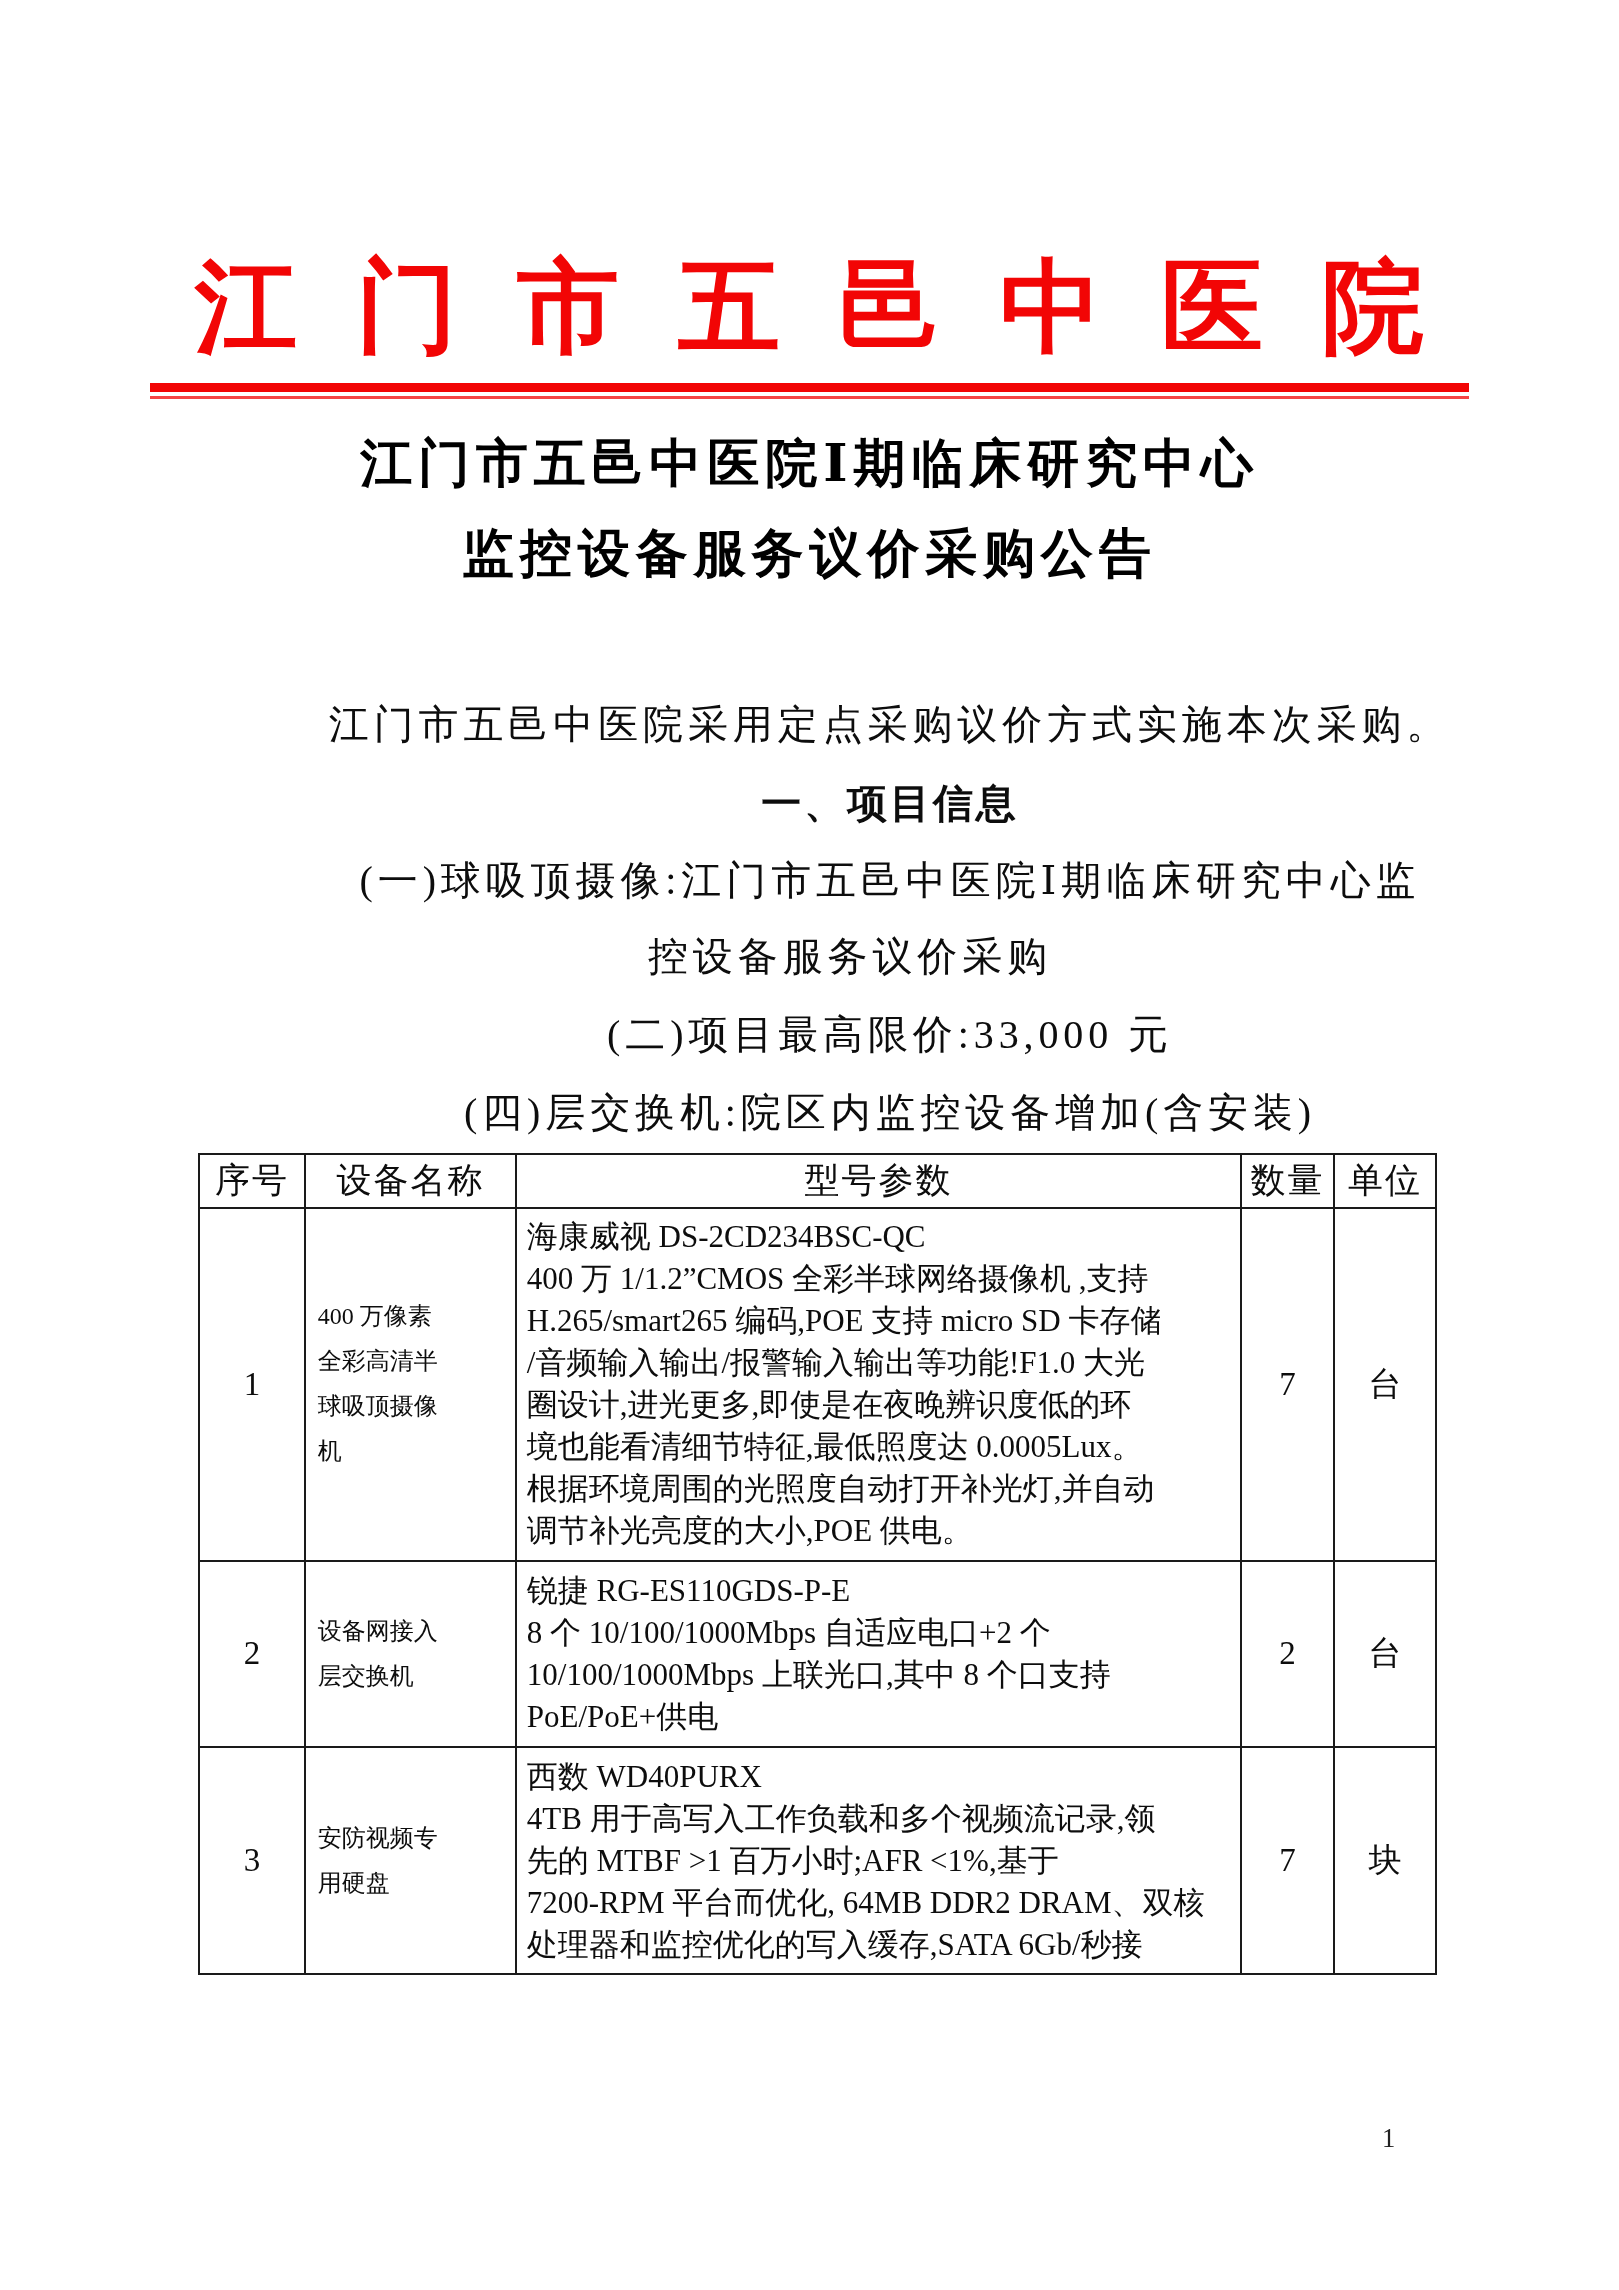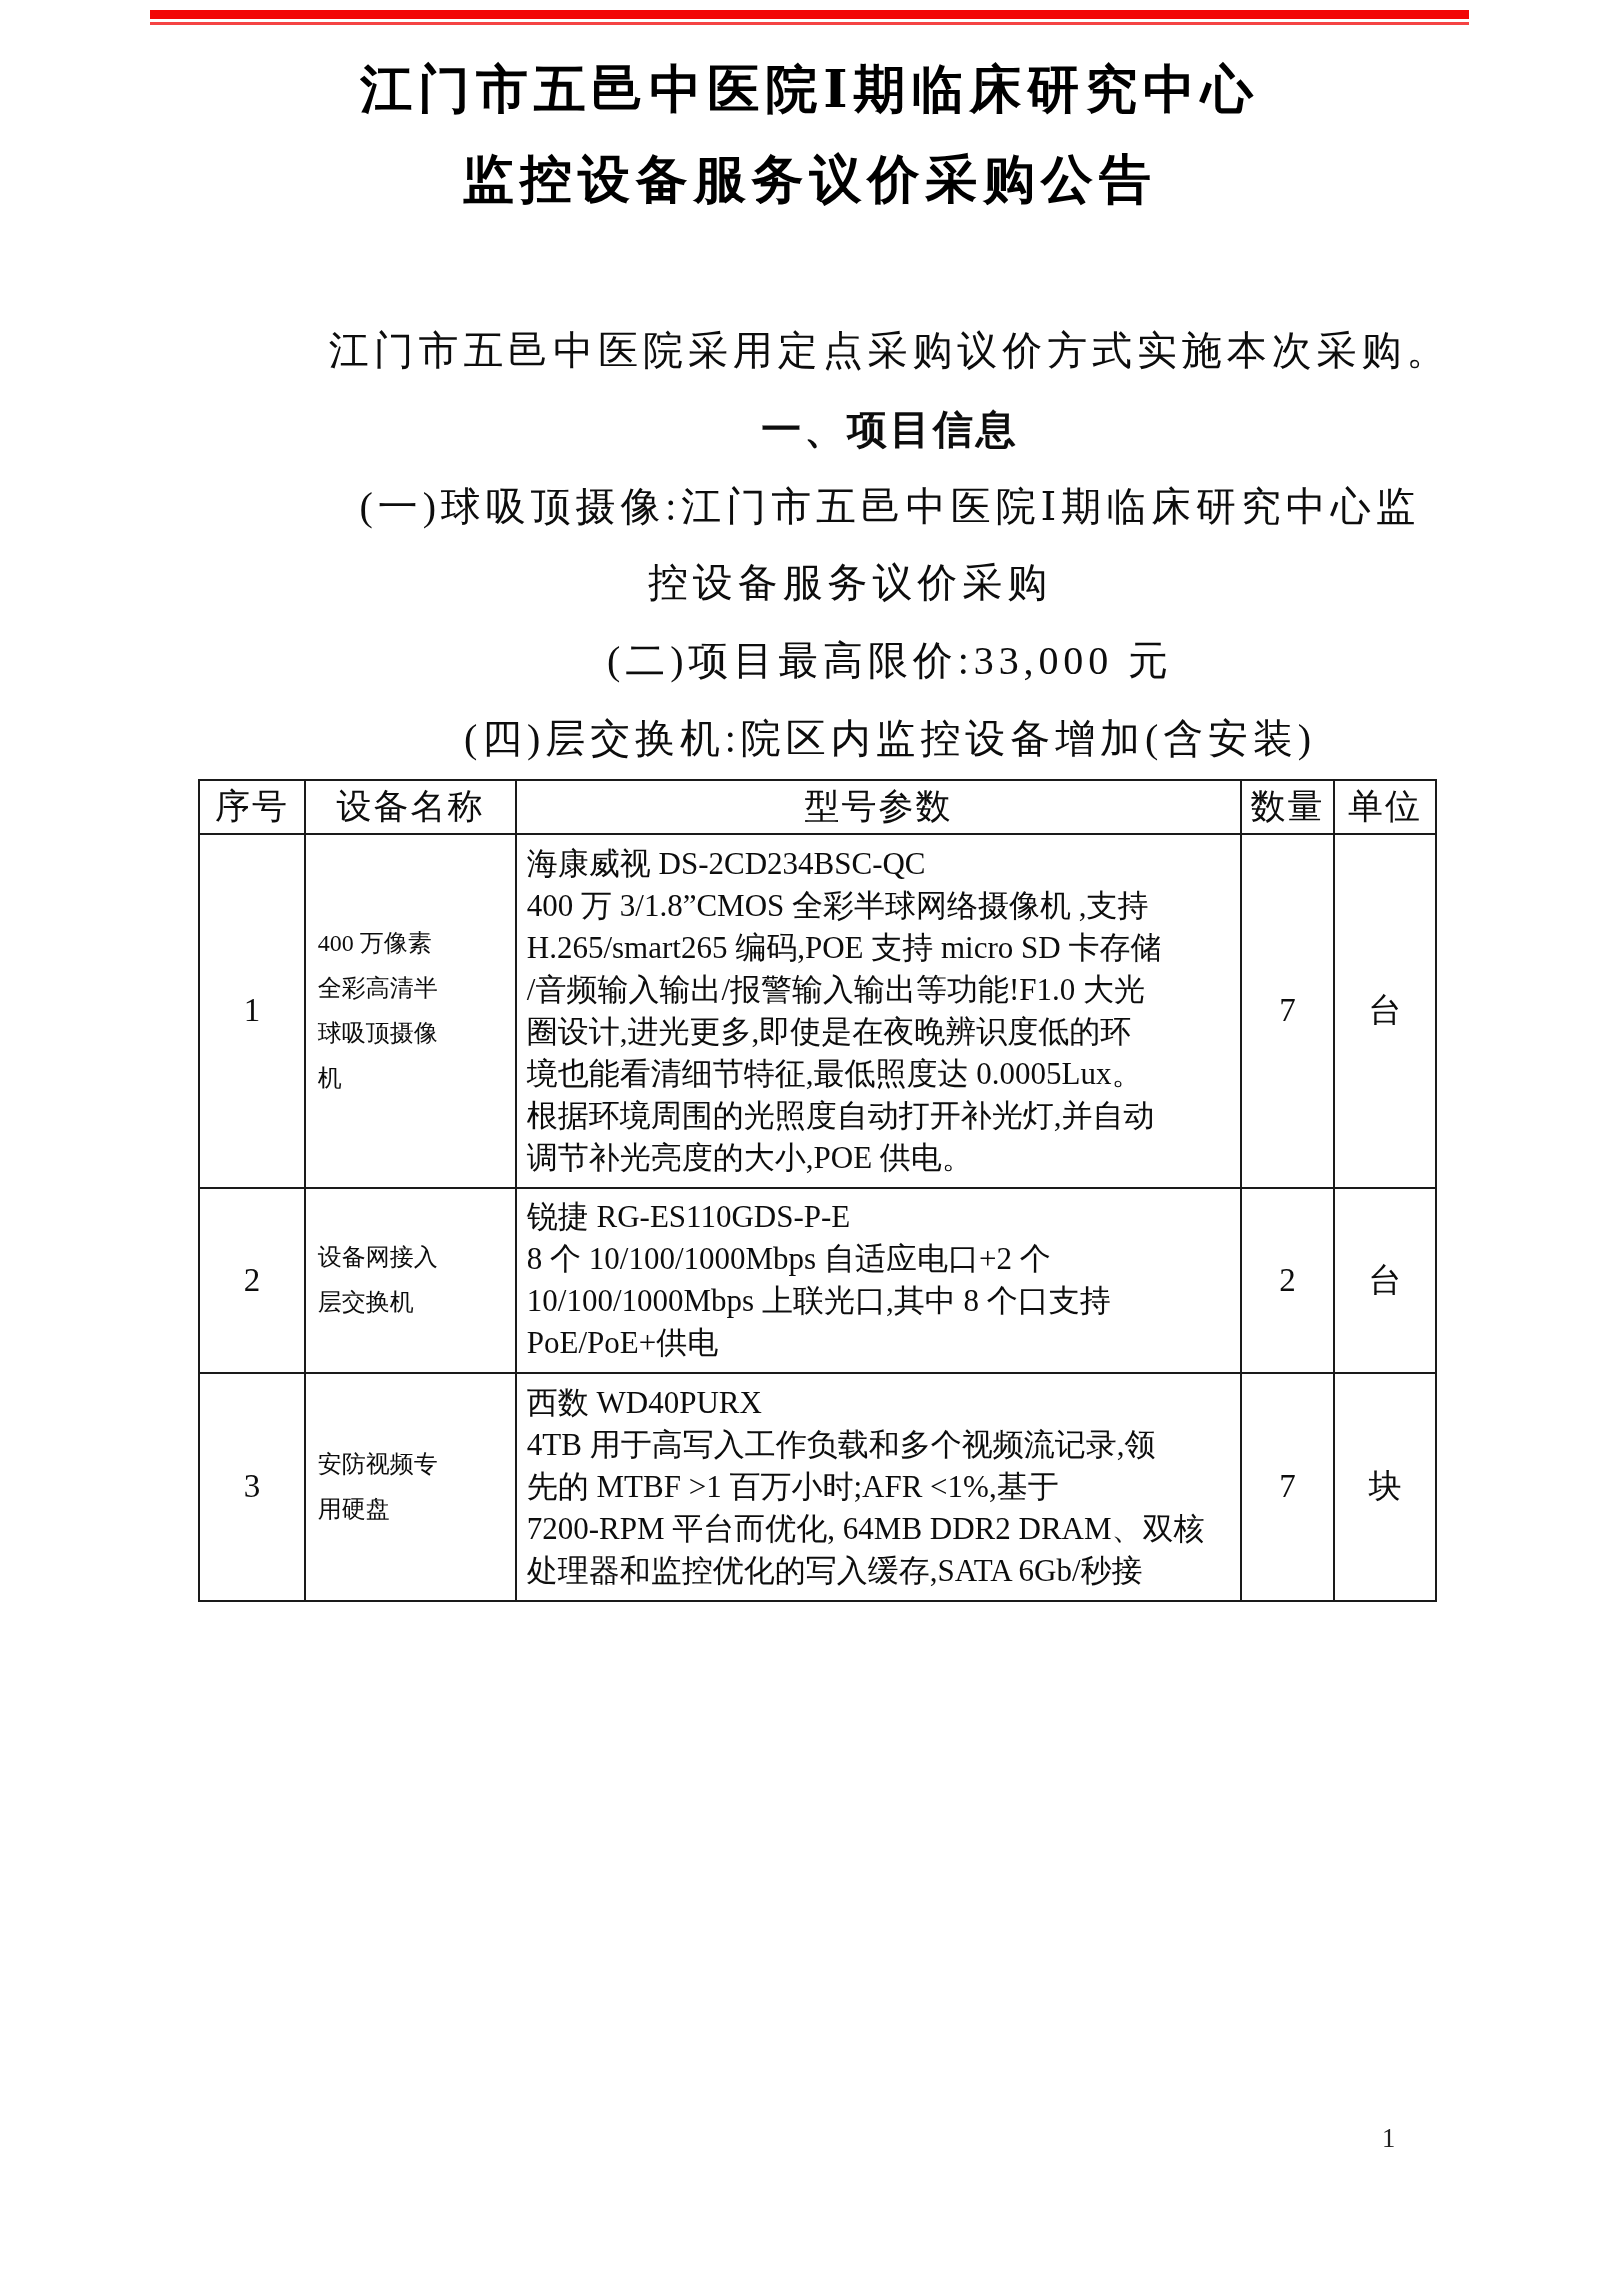--- a/index.html
+++ b/index.html
@@ -122,20 +122,21 @@
     top: 2123px;
     font-size: 26.5px;
     color: #222;
   }
 </style>
 </head>
 <body>
 
 <div class="page">
 
+  <div class="letterhead">江门市五邑中医院</div>
 
   <div class="red-rule">
     <div class="thick"></div>
     <div class="thin"></div>
   </div>
 
   <div class="doc-title">
     <div>江门市五邑中医院Ⅰ期临床研究中心</div>
     <div>监控设备服务议价采购公告</div>
   </div>
@@ -167,21 +168,21 @@
       </tr>
     </thead>
     <tbody>
       <tr>
         <td class="c-no">1</td>
         <td class="c-name">400 万像素
 全彩高清半
 球吸顶摄像
 机</td>
         <td class="c-spec">海康威视 DS-2CD234BSC-QC
-400 万 3/1.8”CMOS 全彩半球网络摄像机 ,支持
+400 万 1/1.2”CMOS 全彩半球网络摄像机 ,支持
 H.265/smart265 编码,POE 支持 micro SD 卡存储
 /音频输入输出/报警输入输出等功能!F1.0 大光
 圈设计,进光更多,即使是在夜晚辨识度低的环
 境也能看清细节特征,最低照度达 0.0005Lux。
 根据环境周围的光照度自动打开补光灯,并自动
 调节补光亮度的大小,POE 供电。</td>
         <td class="c-qty">7</td>
         <td class="c-unit">台</td>
       </tr>
       <tr>

